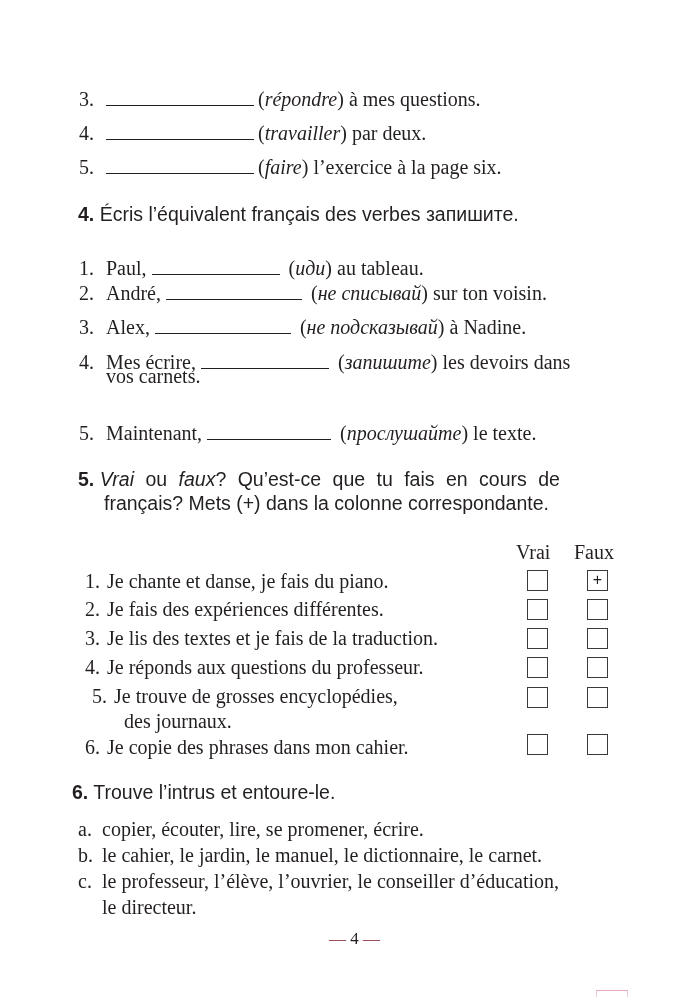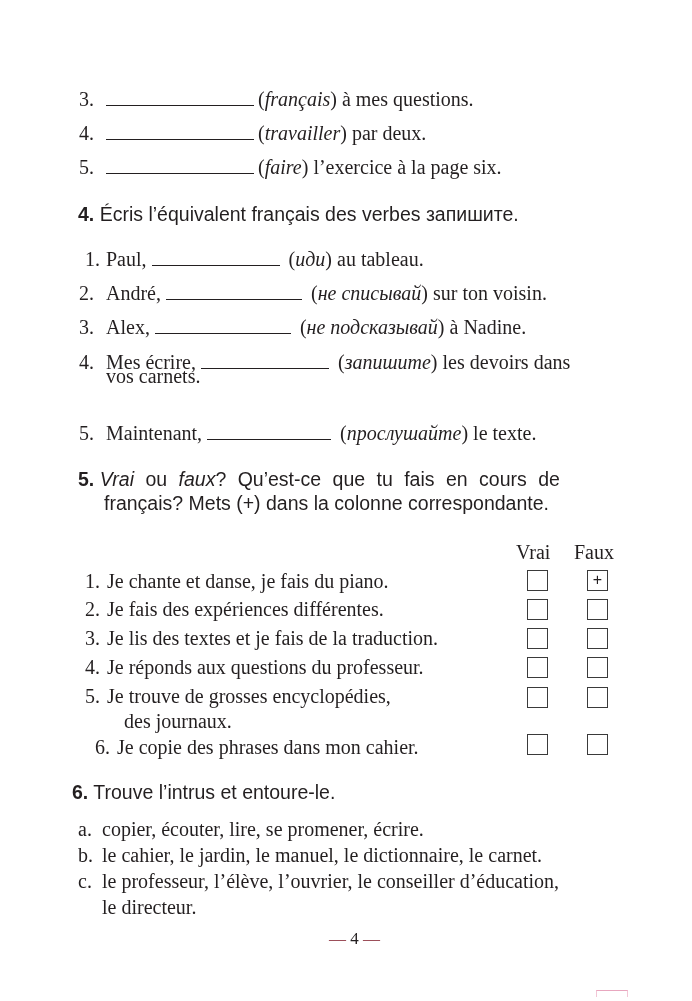--- a/index.html
+++ b/index.html
@@ -19,36 +19,36 @@
   .plus { position:absolute; left:0; top:0; width:100%; height:100%; text-align:center; font-family:"Liberation Sans","DejaVu Sans",sans-serif; font-size:16px; line-height:18px; }
   .page-num { font-size:17px; }
   .dash { color:#8a2f3c; }
   .mark { position:absolute; left:596px; top:990px; width:30px; height:6px; border-top:1.5px solid #e8a7bf; border-left:1px solid #f2c6d6; border-right:1px solid #f2c6d6; }
 </style>
 </head>
 <body>
 
 <div>
   <div class="abs serif" style="left:79px;top:87px;">
-    <span class="num" style="width:27px">3.</span><span class="blank" style="width:148px"></span>(<i>français</i>)<span> à mes questions.</span>
+    <span class="num" style="width:27px">3.</span><span class="blank" style="width:148px"></span>(<i>répondre</i>)<span> à mes questions.</span>
   </div>
   <div class="abs serif" style="left:79px;top:121px;">
     <span class="num" style="width:27px">4.</span><span class="blank" style="width:148px"></span>(<i>travailler</i>)<span> par deux.</span>
   </div>
   <div class="abs serif" style="left:79px;top:155px;">
     <span class="num" style="width:27px">5.</span><span class="blank" style="width:148px"></span>(<i>faire</i>)<span> l’exercice à la page six.</span>
   </div>
 </div>
 
 <div>
   <div class="abs sans" style="left:78px;top:202px;">
     <span class="ex-num">4.</span><span> Écris l’équivalent français des verbes запишите.</span>
   </div>
 
-  <div class="abs serif" style="left:79px;top:247px;text-align:center;">
+  <div class="abs serif" style="left:79px;top:256px;">
     <span class="num" style="width:27px">1.</span><span>Paul,</span> <span class="blank" style="width:128px"></span> (<i>иди</i>)<span> au tableau.</span>
   </div>
   <div class="abs serif" style="left:79px;top:281px;">
     <span class="num" style="width:27px">2.</span><span>André,</span> <span class="blank" style="width:136px"></span> (<i>не списывай</i>)<span> sur ton voisin.</span>
   </div>
   <div class="abs serif" style="left:79px;top:315px;">
     <span class="num" style="width:27px">3.</span><span>Alex,</span> <span class="blank" style="width:136px"></span> (<i>не подсказывай</i>)<span> à Nadine.</span>
   </div>
   <div class="abs serif" style="left:79px;top:350px;">
     <span class="num" style="width:27px">4.</span><span>Mes écrire,</span> <span class="blank" style="width:128px"></span> (<i>запишите</i>)<span> les devoirs dans</span>
@@ -87,28 +87,28 @@
   </div>
   <div class="box" style="left:527px;top:628px;"></div>
   <div class="box" style="left:587px;top:628px;"></div>
 
   <div class="abs serif" style="left:85px;top:655px;">
     <span class="num" style="width:22px">4.</span><span>Je réponds aux questions du professeur.</span>
   </div>
   <div class="box" style="left:527px;top:657px;"></div>
   <div class="box" style="left:587px;top:657px;"></div>
 
-  <div class="abs serif" style="left:85px;top:684px;">
+  <div class="abs serif" style="left:92px;top:684px;">
     <span class="num" style="width:22px">5.</span><span>Je trouve de grosses encyclopédies,</span>
   </div>
   <div class="abs serif" style="left:124px;top:709px;">des journaux.</div>
   <div class="box" style="left:527px;top:687px;"></div>
   <div class="box" style="left:587px;top:687px;"></div>
 
-  <div class="abs serif" style="left:95px;top:735px;">
+  <div class="abs serif" style="left:85px;top:735px;">
     <span class="num" style="width:22px">6.</span><span>Je copie des phrases dans mon cahier.</span>
   </div>
   <div class="box" style="left:527px;top:734px;"></div>
   <div class="box" style="left:587px;top:734px;"></div>
 </div>
 
 <div>
   <div class="abs sans" style="left:72px;top:780px;">
     <span class="ex-num">6.</span><span> Trouve l’intrus et entoure-le.</span>
   </div>

